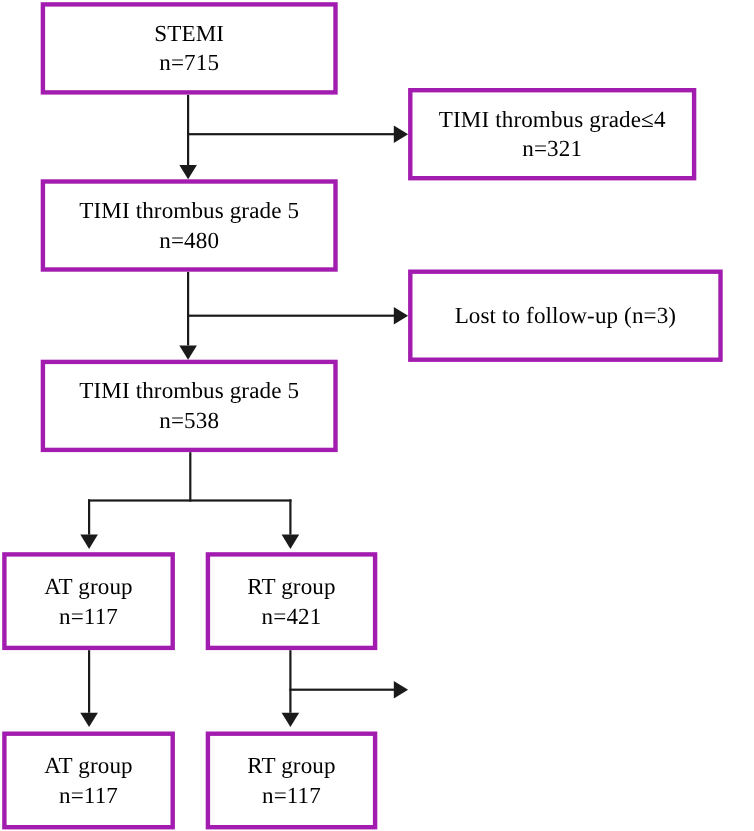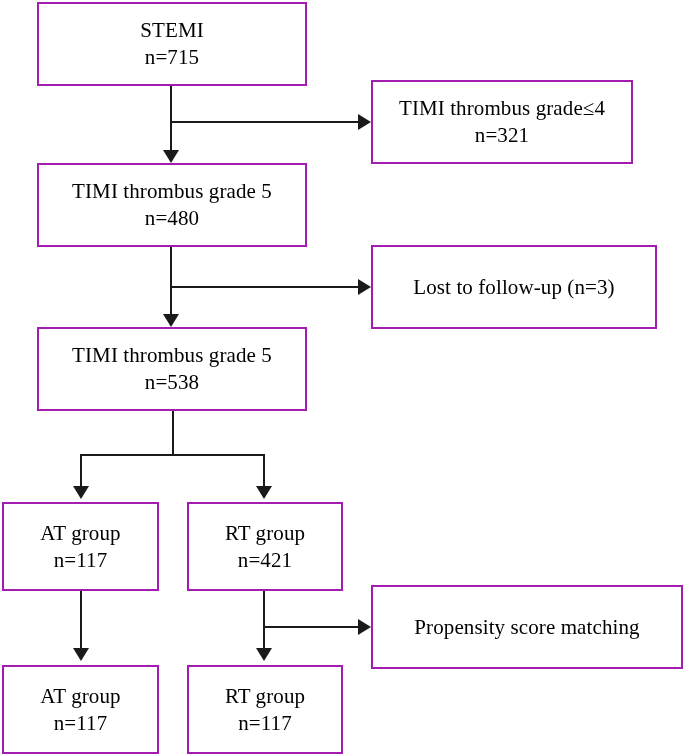--- a/index.html
+++ b/index.html
@@ -11,21 +11,21 @@
     position: relative;
     width: 685px;
     height: 755px;
     background: #ffffff;
     font-family: "Liberation Serif", "DejaVu Serif", serif;
     overflow: hidden;
   }
   .node {
     position: absolute;
     box-sizing: border-box;
-    border: 2px solid #a21caf;
+    border: 4px solid #a21caf;
     background: #ffffff;
     display: flex;
     flex-direction: column;
     align-items: center;
     justify-content: center;
     text-align: center;
     color: #000000;
     font-size: 21px;
     line-height: 1.28;
     letter-spacing: 0.1px;
@@ -164,23 +164,20 @@
   <div class="node" id="box-at-pre">
     <span class="ln">AT group</span>
     <span class="ln">n=117</span>
   </div>
 
   <div class="node" id="box-rt-pre">
     <span class="ln">RT group</span>
     <span class="ln">n=421</span>
   </div>
 
-  <div class="node" id="box-psm">
-    <span class="ln">Propensity score matching</span>
-  </div>
 
   <div class="node" id="box-at-post">
     <span class="ln">AT group</span>
     <span class="ln">n=117</span>
   </div>
 
   <div class="node" id="box-rt-post">
     <span class="ln">RT group</span>
     <span class="ln">n=117</span>
   </div>

